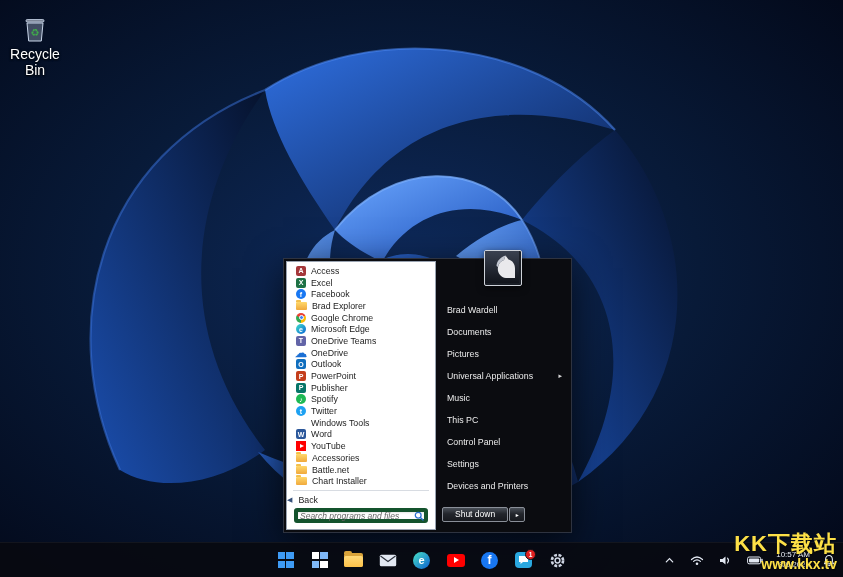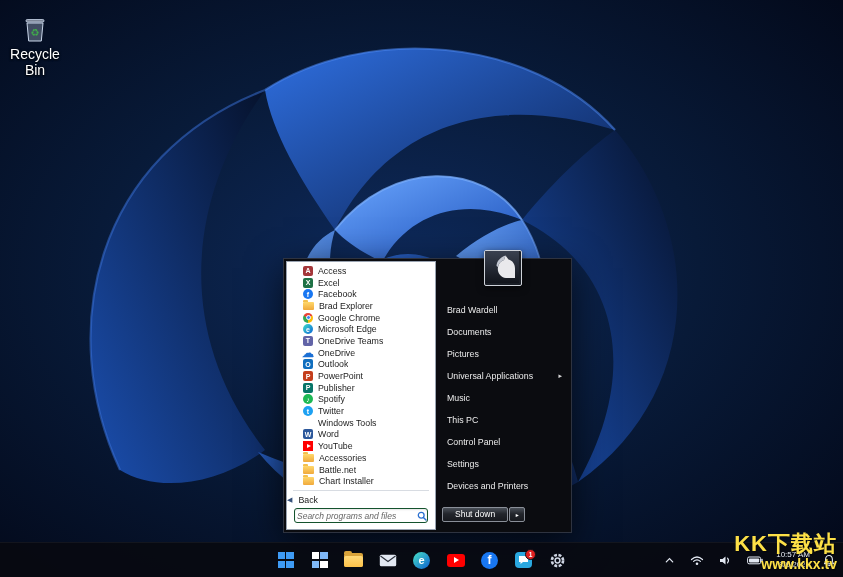--- a/index.html
+++ b/index.html
@@ -12,21 +12,21 @@
   .rb-glyph{display:flex;justify-content:center;}
   .rb-label{margin-top:2px;font-size:14px;color:#fff;text-shadow:0 1px 2px #000,0 0 3px rgba(0,0,0,.8);}
 
   
   #start-menu{position:absolute;left:283px;top:258px;width:289px;height:275px;display:flex;
     background:#0b0c10;border:1px solid #2e3340;padding:2px;box-sizing:border-box;
     box-shadow:0 10px 34px rgba(0,0,0,.65);z-index:30;}
   .sm-left{width:150px;background:#fff;border:1px solid #9aa4b2;position:relative;box-sizing:border-box;}
   .sm-right{flex:1;position:relative;}
 
-  #program-list{list-style:none;margin:0;padding:3px 2px 0 13px;}
+  #program-list{list-style:none;margin:0;padding:3px 2px 0 6px;}
   .sm-item{height:11.7px;display:flex;align-items:center;gap:5px;padding-left:3px;
     font-size:8.8px;color:#1c1c1c;white-space:nowrap;cursor:default;}
   .sm-label{overflow:hidden;text-overflow:ellipsis;}
 
   .sm-ic{width:10px;height:10px;flex:none;display:flex;align-items:center;justify-content:center;
     font-size:7px;font-weight:700;color:#fff;line-height:1;}
   .sm-ic.sq{border-radius:2px;}
   .sm-ic.circle{border-radius:50%;}
   .sm-ic.folder{width:11px;height:8px;border-radius:1px;background:linear-gradient(#ffd86b,#f0a93c);position:relative;}
   .sm-ic.folder::before{content:"";position:absolute;top:-2px;left:0;width:5px;height:2px;
@@ -38,21 +38,21 @@
   .sm-ic.windows i{background:#3E9BF4;}
   .sm-ic.cloud{background:none!important;font-size:12px;}
   .sm-ic.play .tri{width:0;height:0;border-left:4px solid #fff;border-top:2.5px solid transparent;
     border-bottom:2.5px solid transparent;margin-left:1px;}
 
   .sm-divider{height:1px;background:#d8dce2;margin:3px 6px 2px 6px;}
   .sm-back{height:13px;display:flex;align-items:center;gap:6px;padding-left:0;
     font-size:8.8px;color:#1c1c1c;cursor:default;}
   .back-arrow{font-size:7px;color:#35507a;}
 
-  .sm-search{position:absolute;left:7px;right:7px;bottom:6px;height:15px;border:1px solid #14532d;
+  .sm-search{position:absolute;left:7px;right:7px;bottom:6px;height:15px;border:4px solid #14532d;
     border-radius:3px;background:#fff;display:flex;align-items:center;padding:0 0;
     box-shadow:inset 0 1px 2px rgba(0,0,0,.1);box-sizing:border-box;}
   .sm-search input{border:0;outline:0;flex:1;min-width:0;font-size:8.5px;font-style:italic;
     color:#333;background:transparent;padding:0 2px;font-family:inherit;}
   .sm-search input::placeholder{color:#666;font-style:italic;}
 
   .avatar{position:absolute;top:-11px;left:50%;transform:translateX(-50%);width:36px;height:34px;
     border:1px solid #cfd3da;border-radius:2px;overflow:hidden;background:#1a1e26;
     box-shadow:0 2px 7px rgba(0,0,0,.55);cursor:pointer;}
 

